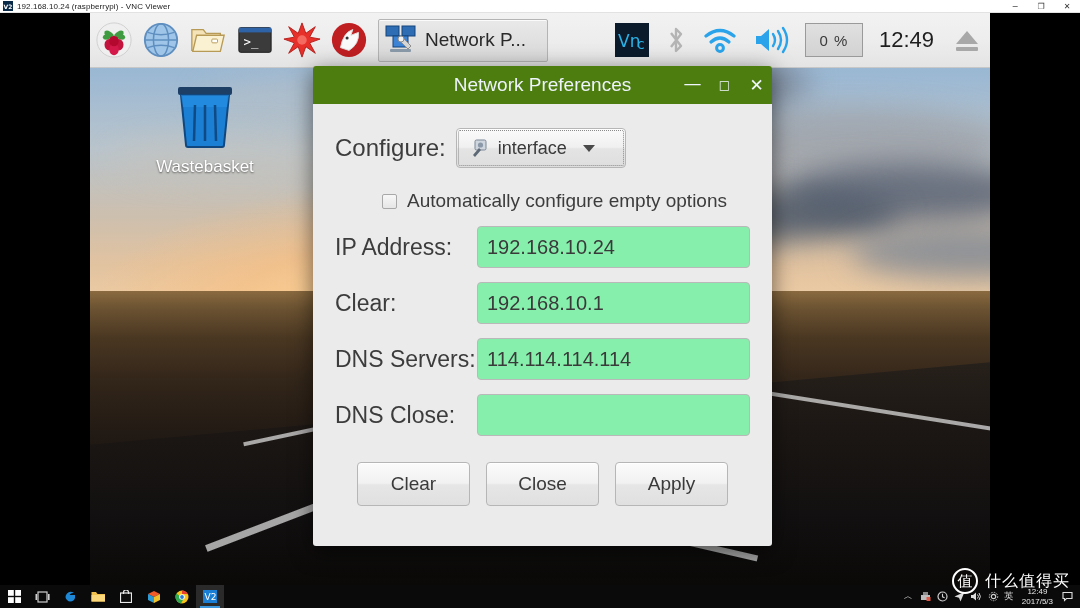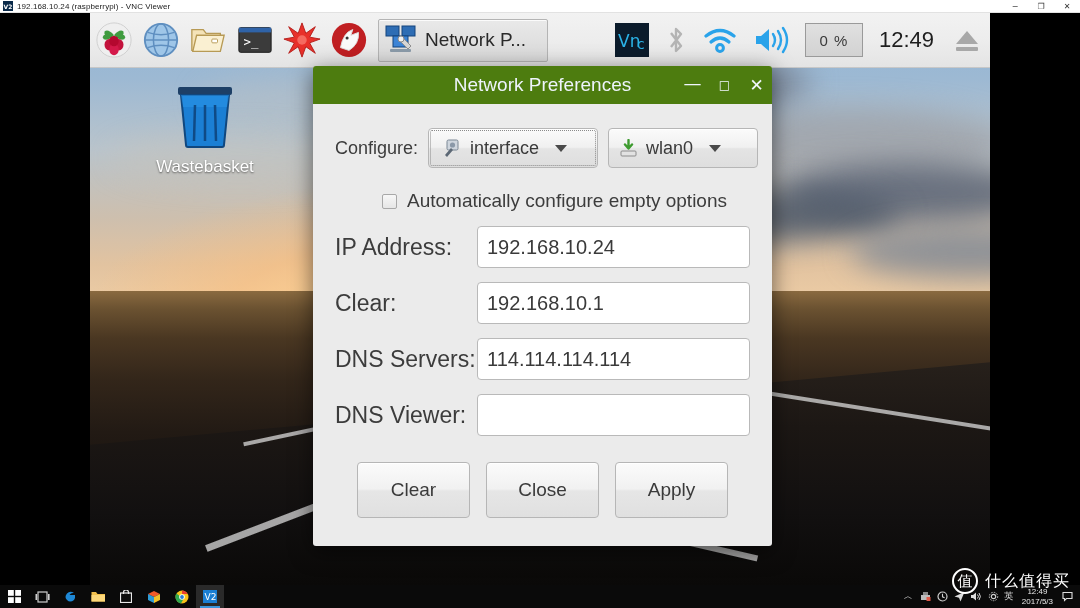--- a/index.html
+++ b/index.html
@@ -158,21 +158,21 @@
   }
   #dlg-min { font-size: 18px; align-items: flex-end; padding-bottom: 3px; }
   #dlg-max { font-size: 12px; }
   #dlg-close { font-size: 17px; font-weight: bold; }
 
   #dialog-body { padding: 18px 22px 0 22px; }
 
   .row { display: flex; align-items: center; }
 
   #configure-row { gap: 10px; margin-top: 6px; }
-  #configure-label { font-size: 18px; color: #3c3c3c; }
+  #configure-label { font-size: 24px; color: #3c3c3c; }
 
   .combo {
     height: 40px; padding: 0 10px;
     background: linear-gradient(to bottom, #fbfbfb 0%, #f0f0f0 48%, #e4e4e4 52%, #dedede 100%);
     border: 1px solid #b6b6b6; border-radius: 4px;
     box-shadow: inset 0 1px 0 #fff;
     display: flex; align-items: center; gap: 8px;
     font-size: 18px; color: #3a3a3a;
   }
   .combo.focused {
@@ -192,31 +192,31 @@
     border: 1px solid #a8a8a8; border-radius: 2px;
   }
   #checkbox-label { font-size: 19px; color: #3c3c3c; }
 
   .field-row { margin-top: 14px; display: flex; align-items: center; }
   .field-label {
     width: 142px; font-size: 23px; color: #3c3c3c; text-align: left;
   }
   .field-input {
     flex: 1; height: 42px;
-    background: #ffffff; border: 1px solid #b9b9b9; border-radius: 4px;
+    background: #86efac; border: 1px solid #b9b9b9; border-radius: 4px;
     font-size: 20px; color: #3a3a3a;
     padding: 0 9px; font-family: "Liberation Sans", sans-serif;
     display: flex; align-items: center;
   }
 
   #button-row {
     margin-top: 26px; display: flex; justify-content: center; gap: 16px;
   }
   .dialog-button {
-    width: 113px; height: 56px;
+    width: 113px; height: 44px;
     background: linear-gradient(to bottom, #fbfbfb 0%, #f1f1f1 48%, #e6e6e6 52%, #e0e0e0 100%);
     border: 1px solid #b6b6b6; border-radius: 4px;
     box-shadow: inset 0 1px 0 #fff;
     font-size: 19px; color: #3a3a3a;
     display: flex; align-items: center; justify-content: center;
     font-family: "Liberation Sans", sans-serif;
   }
 
   
   #win-taskbar {
@@ -429,28 +429,20 @@
           <div class="combo focused" style="min-width:170px;padding-left:14px;">
             <svg width="19" height="19" viewBox="0 0 19 19">
               <rect x="4" y="1" width="11" height="10" rx="1.5" fill="#cfd6de" stroke="#7b8794"></rect>
               <circle cx="9.5" cy="6" r="2.6" fill="#8a98a8"></circle>
               <path d="M8 9 L2 16 L4 18 L10 11 Z" fill="#5c6875"></path>
             </svg>
             <span>interface</span>
             <span class="combo-caret"></span>
           </div>
 
-          <div class="combo" style="min-width:150px;">
-            <svg width="19" height="19" viewBox="0 0 19 19">
-              <path d="M9.5 1 V8 M6 5.5 L9.5 9.5 L13 5.5" fill="none" stroke="#3d9b2f" stroke-width="2.4" stroke-linecap="round" stroke-linejoin="round"></path>
-              <rect x="2" y="12" width="15" height="5" rx="1" fill="#e2e2e2" stroke="#8c8c8c"></rect>
-            </svg>
-            <span>wlan0</span>
-            <span class="combo-caret"></span>
-          </div>
         </div>
 
         <div class="row" id="checkbox-row">
           <span id="auto-checkbox"></span>
           <span id="checkbox-label">Automatically configure empty options</span>
         </div>
 
         <div class="field-row">
           <span class="field-label">IP Address:</span>
           <span class="field-input">192.168.10.24</span>
@@ -460,21 +452,21 @@
           <span class="field-label">Clear:</span>
           <span class="field-input">192.168.10.1</span>
         </div>
 
         <div class="field-row">
           <span class="field-label">DNS Servers:</span>
           <span class="field-input">114.114.114.114</span>
         </div>
 
         <div class="field-row">
-          <span class="field-label">DNS Viewer:</span>
+          <span class="field-label">DNS Close:</span>
           <span class="field-input"></span>
         </div>
 
         <div id="button-row">
           <div class="dialog-button">Clear</div>
           <div class="dialog-button">Close</div>
           <div class="dialog-button">Apply</div>
         </div>
 
       </div>

